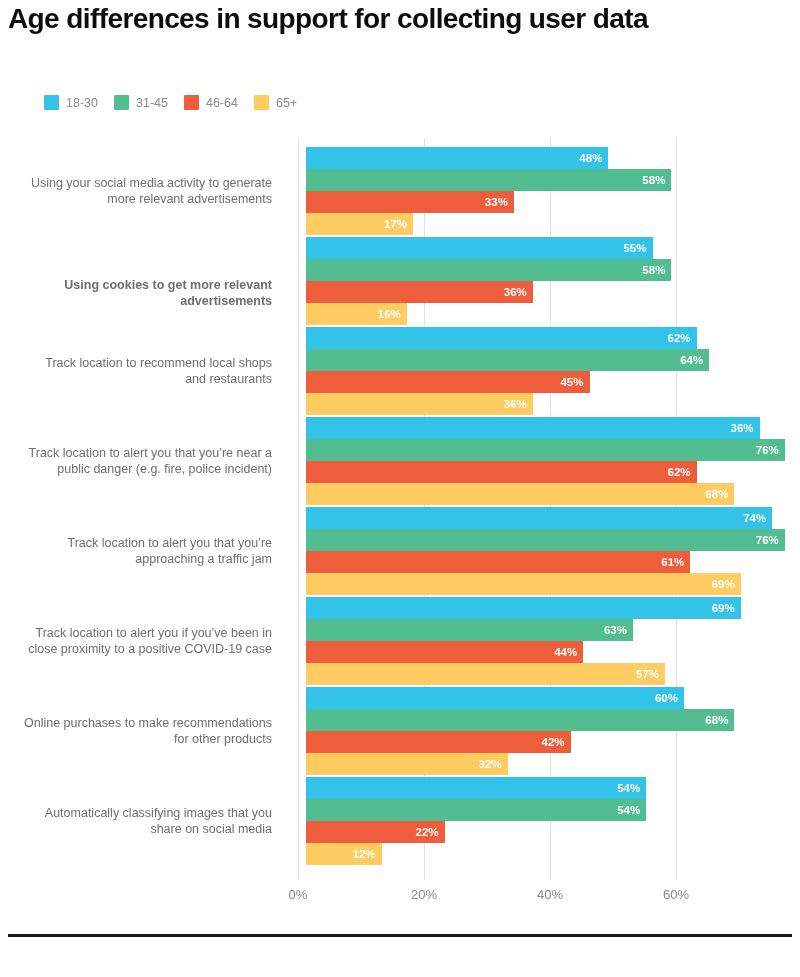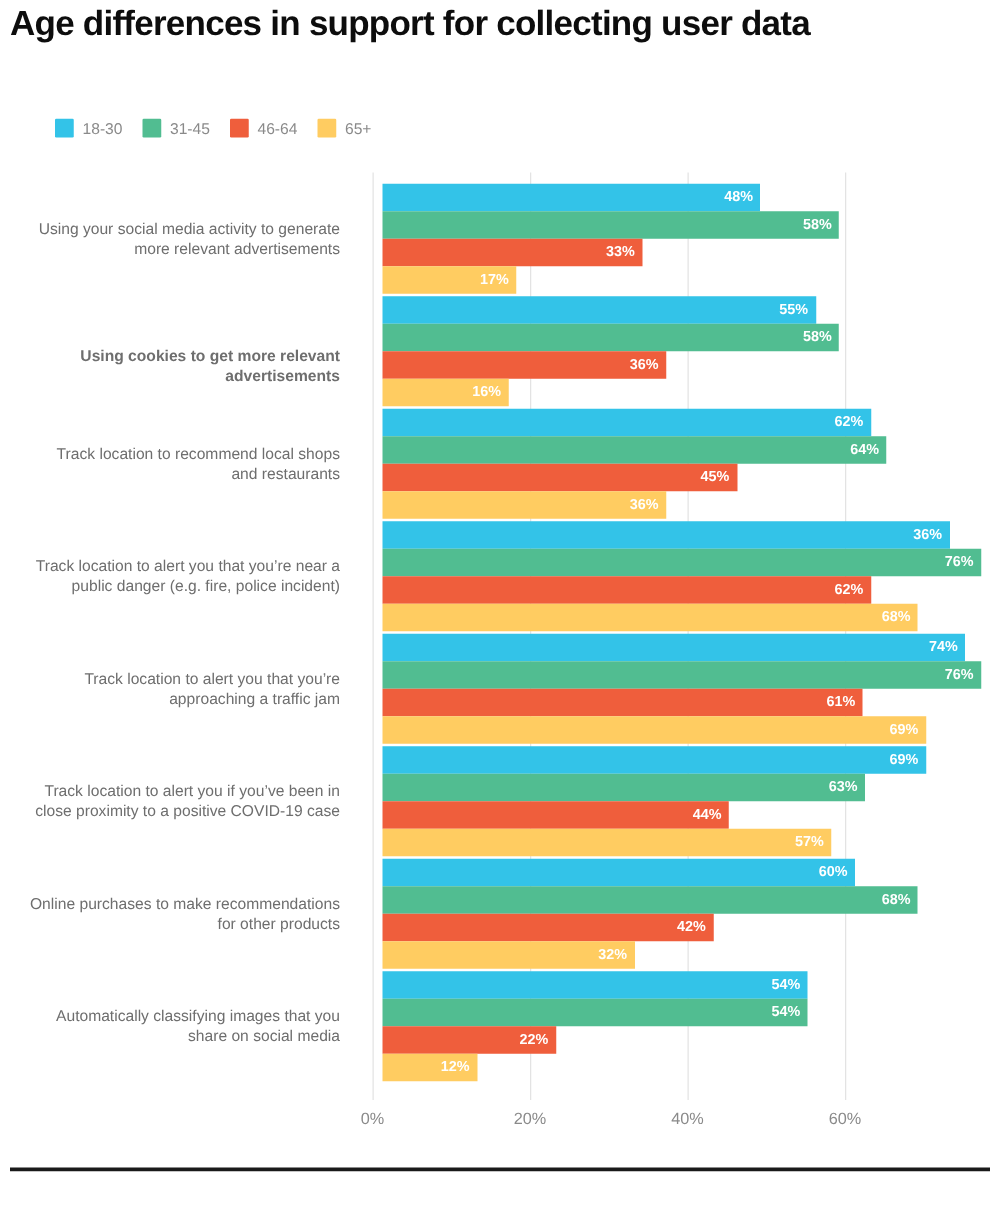--- a/index.html
+++ b/index.html
@@ -335,21 +335,21 @@
         </div>
         <div class="group" style="top: 462px; height: 88px;">
           <div class="cat-label" style="top: 0px; height: 88px; display: flex; align-items: center; justify-content: flex-end;">Track location to alert you if you’ve been in close proximity to a positive COVID-19 case</div>
           <div class="bars">
             <div class="bar-row">
               <div class="bar" style="width: 434.7px; background: rgb(51, 195, 232);">
                 <span class="bar-value">69%</span>
               </div>
             </div>
             <div class="bar-row">
-              <div class="bar" style="width: 386px; background: rgb(81, 189, 145);">
+              <div class="bar" style="width: 327px; background: rgb(81, 189, 145);">
                 <span class="bar-value">63%</span>
               </div>
             </div>
             <div class="bar-row">
               <div class="bar" style="width: 277.2px; background: rgb(239, 94, 60);">
                 <span class="bar-value">44%</span>
               </div>
             </div>
             <div class="bar-row">
               <div class="bar" style="width: 359.1px; background: rgb(255, 204, 97);">

